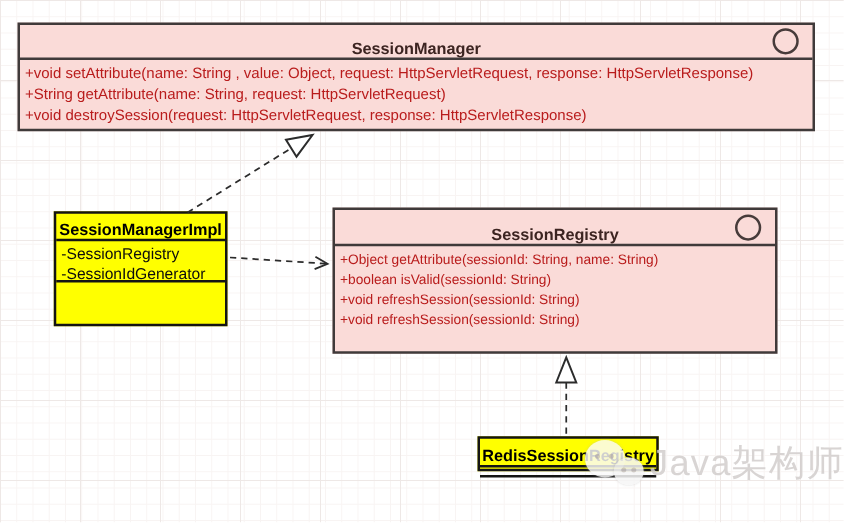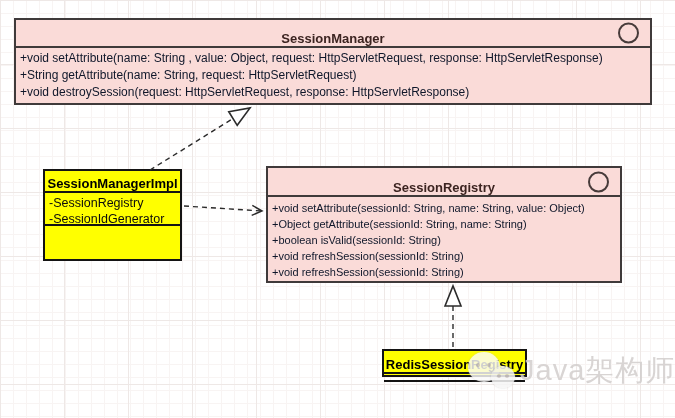--- a/index.html
+++ b/index.html
@@ -17,21 +17,21 @@
   .uml-class{position:absolute;box-sizing:border-box;z-index:3;}
   .pink{background:#fadbd8;border:2px solid #3f3a3a;}
   .yellow{background:#ffff00;border:2px solid #141414;}
   .title-row{position:relative;display:flex;align-items:flex-end;justify-content:center;box-sizing:border-box;}
   .pink .title-row{border-bottom:2px solid #3f3a3a;}
   .yellow .title-row{border-bottom:2px solid #141414;}
   .title-text{font-weight:bold;font-size:13px;color:#3c2421;white-space:nowrap;}
   .yellow .title-text{color:#000000;}
   .iface-circle{position:absolute;right:11px;top:50%;transform:translateY(-50%);
     width:17px;height:17px;border:2px solid #473b3a;border-radius:50%;background:transparent;}
-  .body-lines{box-sizing:border-box;padding:2px 4px;color:#0f172a;white-space:nowrap;}
+  .body-lines{box-sizing:border-box;padding:2px 4px;color:#b91c1c;white-space:nowrap;}
   .uml-line{white-space:nowrap;}
   .attr-comp{box-sizing:border-box;padding:2px 4px;color:#0c0c0c;font-size:12.5px;line-height:16px;
     border-bottom:2px solid #141414;white-space:nowrap;}
   .empty-comp{box-sizing:border-box;}
   #arrows{position:absolute;left:0;top:0;z-index:4;pointer-events:none;}
   #watermark{position:absolute;left:466px;top:348px;z-index:9;display:flex;align-items:center;opacity:.9;}
   .wm-icon{position:relative;width:54px;height:46px;flex:0 0 auto;}
   .bubble{position:absolute;border-radius:50%;}
   .bubble-big{left:2px;top:4px;width:32px;height:30px;background:rgba(250,250,250,.92);
     box-shadow:0 0 2px rgba(180,180,180,.6);}
@@ -85,21 +85,20 @@
     </div>
     <div class="empty-comp" style="height:10px;"></div>
   </div>
 
   <div class="uml-class pink" style="left:266px;top:166px;width:356px;height:117px;">
     <div class="title-row" style="height:29px;">
       <span class="title-text">SessionRegistry</span>
       <span class="iface-circle"></span>
     </div>
     <div class="body-lines" style="font-size:11px;line-height:16px;padding-top:3px;">
-      <div class="uml-line">+void setAttribute(sessionId: String, name: String, value: Object)</div>
       <div class="uml-line">+Object getAttribute(sessionId: String, name: String)</div>
       <div class="uml-line">+boolean  isValid(sessionId: String)</div>
       <div class="uml-line">+void refreshSession(sessionId: String)</div>
       <div class="uml-line">+void refreshSession(sessionId: String)</div>
     </div>
   </div>
 
   <div class="uml-class yellow" style="left:382px;top:349px;width:145px;height:28px;">
     <div class="title-row" style="height:23px;">
       <span class="title-text">RedisSessionRegistry</span>

